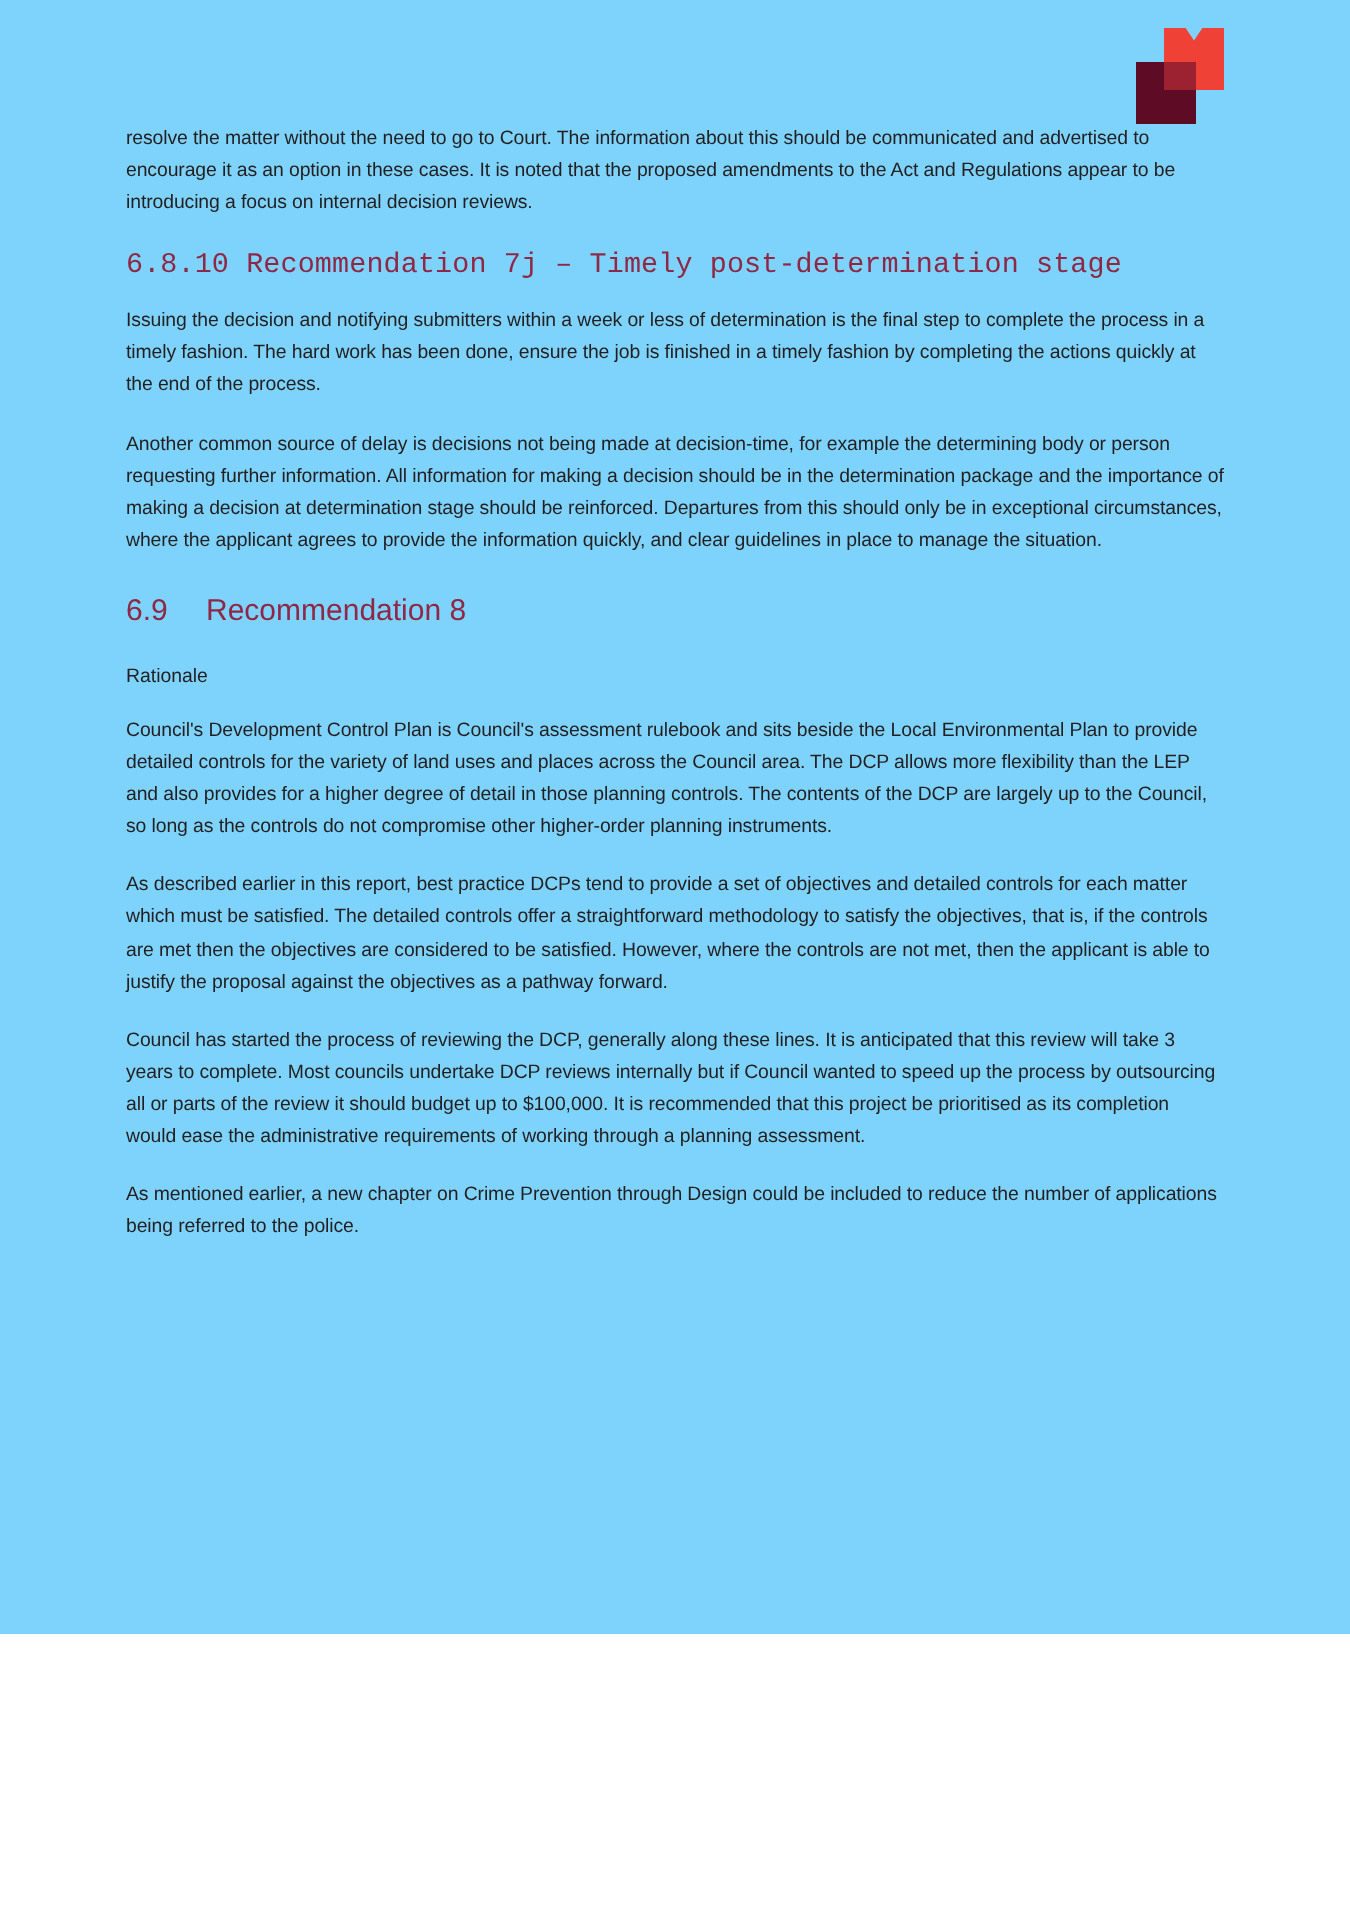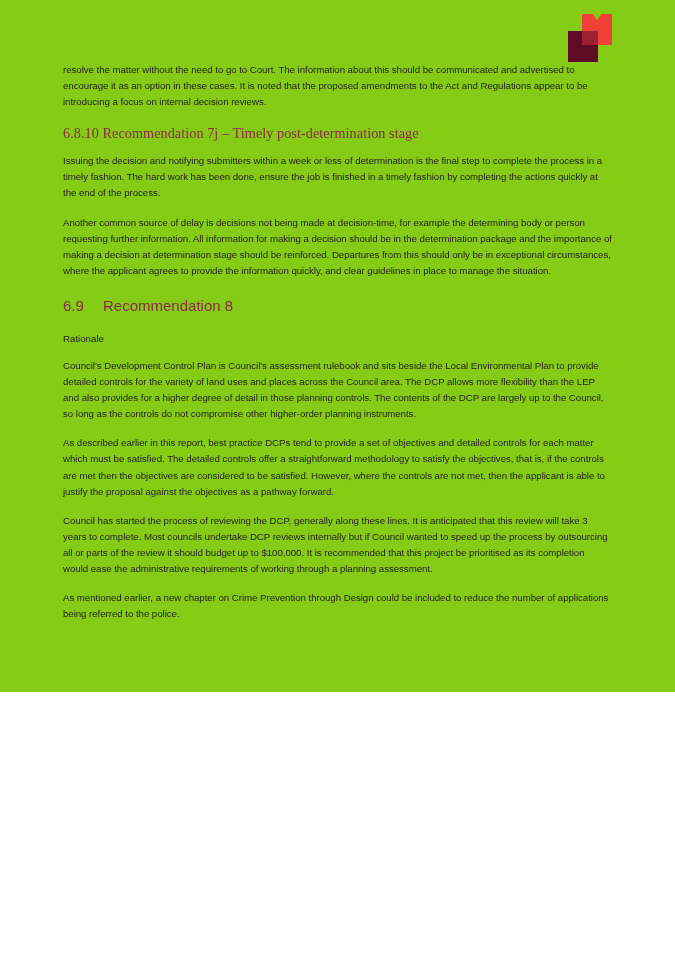--- a/index.html
+++ b/index.html
@@ -3,22 +3,22 @@
 <meta charset="utf-8">
 <style>
   html, body {
     margin: 0;
     padding: 0;
     background: #ffffff;
   }
   .page {
     position: relative;
     width: 675px;
-    height: 692px;
-    background: #84cc16;
+    height: 817px;
+    background: #7dd3fc;
     overflow: hidden;
     font-family: "Liberation Sans", sans-serif;
     box-sizing: border-box;
   }
   .logo {
     position: absolute;
     top: 14px;
     left: 566px;
     width: 48px;
     height: 48px;
@@ -67,21 +67,21 @@
     margin-bottom: 15px;
   }
   h4.rationale {
     font-size: 9.7px;
     line-height: 16px;
     font-weight: normal;
     color: #231f20;
     margin: 0 0 11px 0;
   }
   h3.sub-heading {
-    font-family: Liberation Serif, serif;
+    font-family: Liberation Mono, monospace;
     font-size: 14.2px;
     line-height: 20px;
     font-weight: normal;
     color: #8e2846;
     margin: 5px 0 10px 0;
     letter-spacing: 0.005em;
   }
   h2.main-heading {
     font-family: Liberation Sans, sans-serif;
     font-size: 15px;

